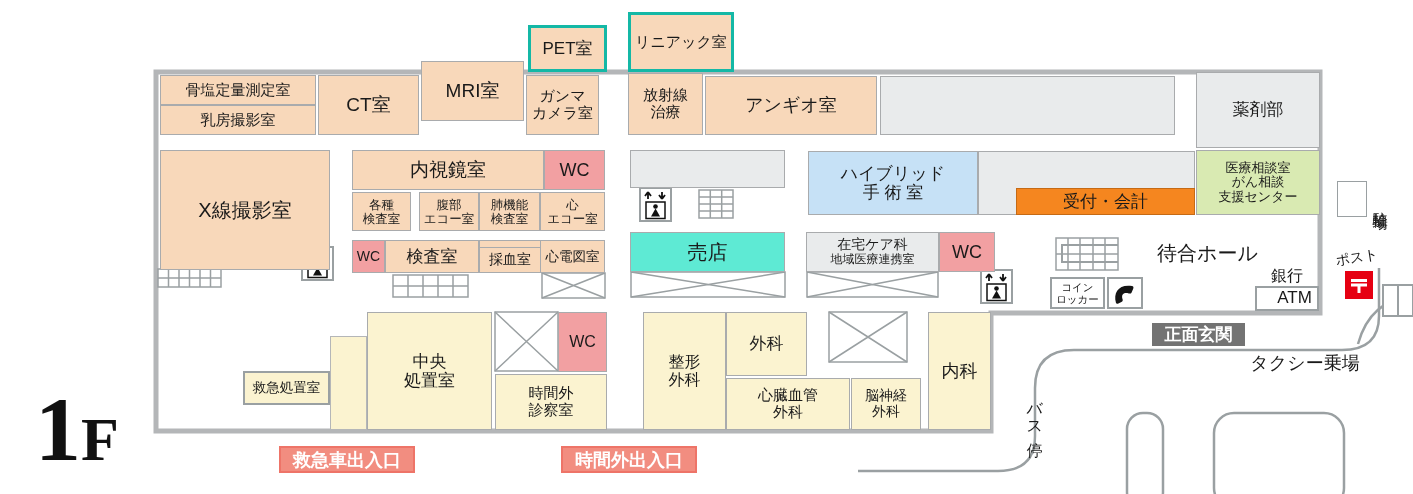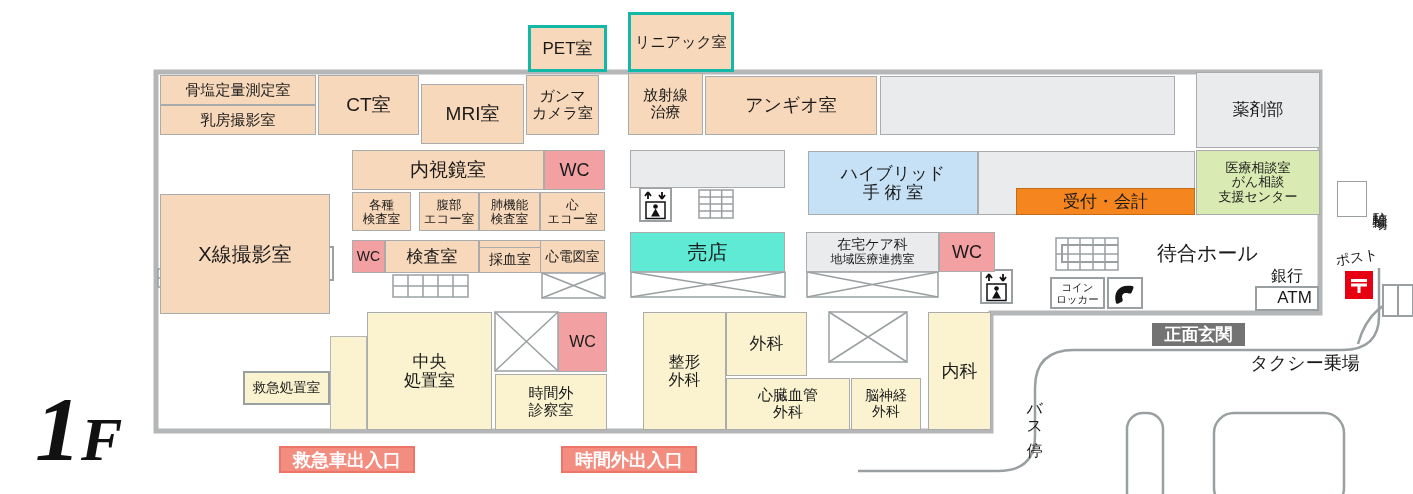--- a/index.html
+++ b/index.html
@@ -20,21 +20,21 @@
   .thickwall{border:3px solid #14b8a6;}
   .plain{position:absolute;display:flex;align-items:center;justify-content:center;
          text-align:center;line-height:1.1;font-weight:500;}
   .boxed{box-sizing:border-box;border:2px solid #9aa0a2;background:#fff;}
   .vtext{writing-mode:vertical-rl;text-orientation:upright;letter-spacing:2px;}
   .signlabel{position:absolute;box-sizing:border-box;display:flex;align-items:center;justify-content:center;
              color:#fff;font-weight:bold;}
   .salmon{background:#f28d80;border:2px solid #ee7468;}
   .greenlabel{background:#737373;}
   .floor{position:absolute;left:35px;top:383px;font-family:"Liberation Serif","DejaVu Serif",serif;
-         font-weight:bold;color:#111;font-style:italic;}
+         font-weight:bold;color:#111;}
   .floor .big{font-size:92px;line-height:1;}
   .floor .small{font-size:62px;line-height:1;}
 </style>
 </head>
 <body>
 
 <div class="canvas">
 
   <svg class="layer" width="1413" height="494">
 
@@ -116,40 +116,40 @@
 
   <div class="room peach" style="left:160px;top:75px;width:156px;height:30px;font-size:15px;">
       <span>骨塩定量測定室</span>
     </div>
   <div class="room peach" style="left:160px;top:105px;width:156px;height:30px;font-size:15px;">
       <span>乳房撮影室</span>
     </div>
   <div class="room peach" style="left:318px;top:75px;width:101px;height:60px;font-size:19px;">
       <span>CT室</span>
     </div>
-  <div class="room peach" style="left:421px;top:84px;width:103px;height:60px;font-size:19px;">
+  <div class="room peach" style="left:421px;top:61px;width:103px;height:60px;font-size:19px;">
       <span>MRI室</span>
     </div>
   <div class="room peach" style="left:526px;top:75px;width:73px;height:60px;font-size:15px;">
     <div>ガンマ</div>
       <div>カメラ室</div>
   </div>
   <div class="room peach" style="left:628px;top:73px;width:75px;height:62px;font-size:15px;">
     <div>放射線</div>
       <div>治療</div>
   </div>
   <div class="room peach" style="left:705px;top:76px;width:172px;height:59px;font-size:18px;">
       <span>アンギオ室</span>
     </div>
   <div class="room grayroom" style="left:880px;top:76px;width:295px;height:59px;"></div>
   <div class="room grayroom" style="left:1196px;top:72px;width:124px;height:76px;font-size:17px;">
       <span>薬剤部</span>
     </div>
 
-  <div class="room peach" style="left:160px;top:150px;width:170px;height:120px;font-size:20px;margin-top:44px;">
+  <div class="room peach" style="left:160px;top:150px;width:170px;height:120px;font-size:20px;">
       <span>X線撮影室</span>
     </div>
   <div class="room peach" style="left:352px;top:150px;width:192px;height:40px;font-size:19px;">
       <span>内視鏡室</span>
     </div>
   <div class="room pink" style="left:544px;top:150px;width:61px;height:40px;font-size:18px;">
       <span>WC</span>
     </div>
   <div class="room peach" style="left:352px;top:192px;width:59px;height:39px;font-size:12.5px;">
     <div>各種</div>

